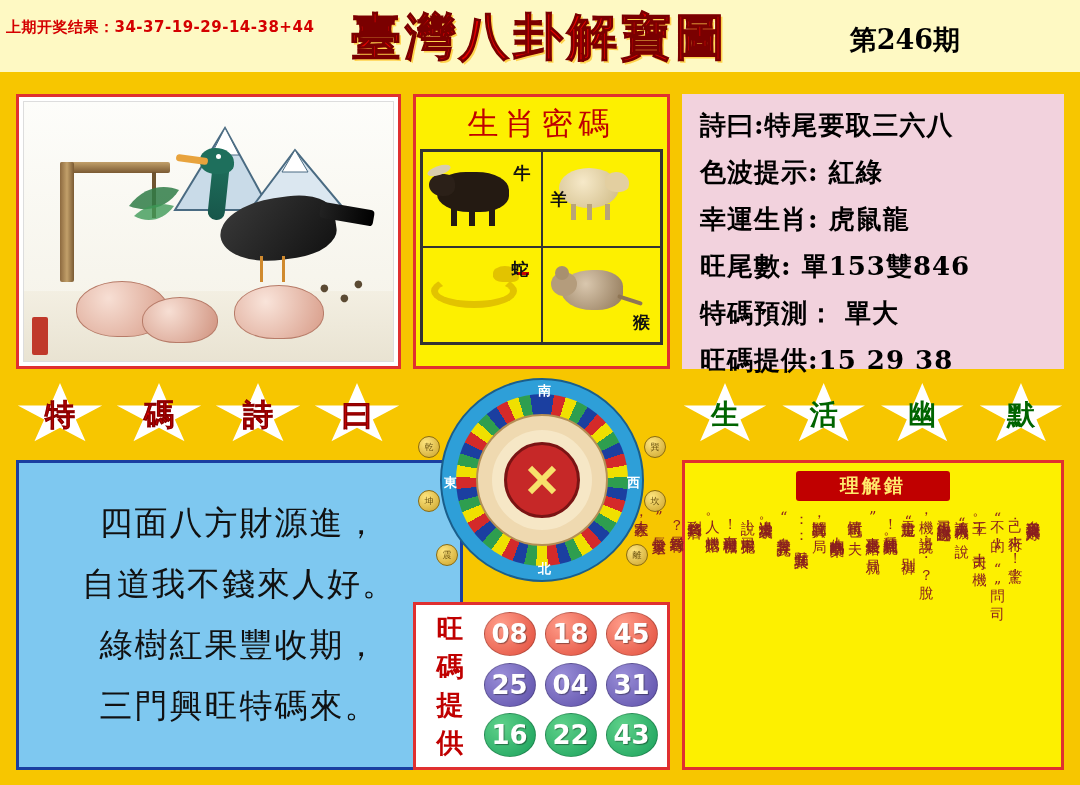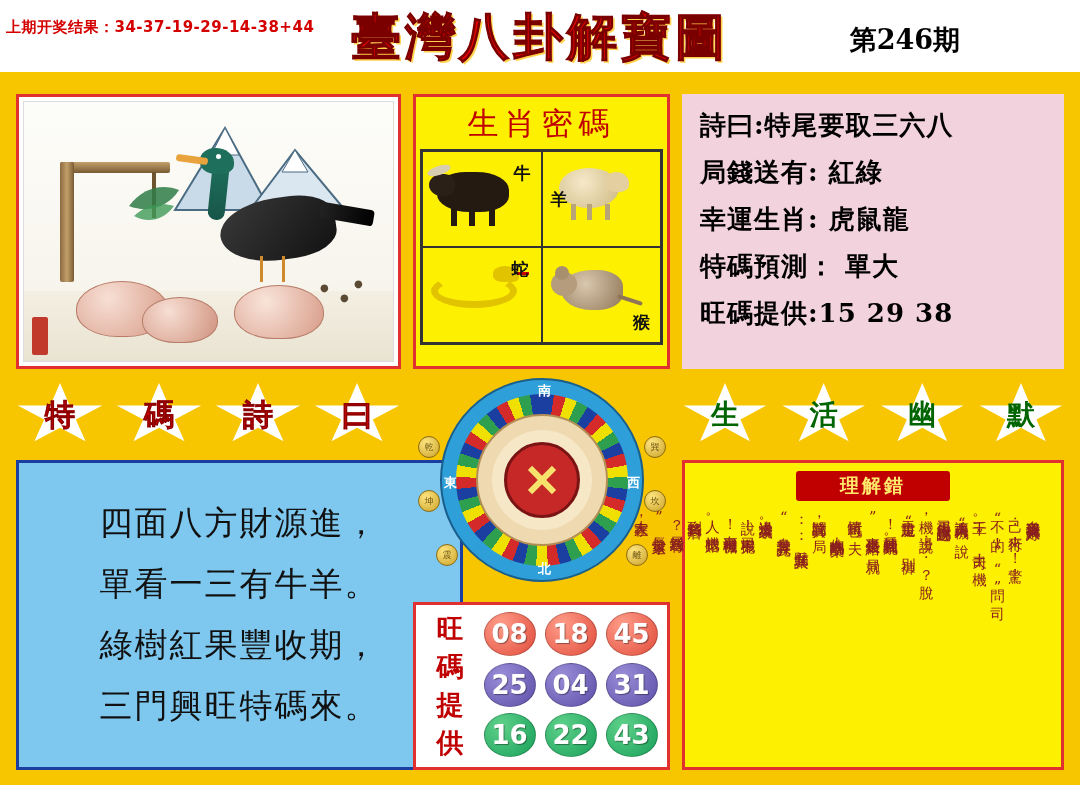--- a/index.html
+++ b/index.html
@@ -12,21 +12,21 @@
   }
   #page {
     position:relative;
     width:1080px; height:785px;
     background:#f5c518;
     background:#f2c200;
   }
   
   .topbar {
     position:absolute; left:0; top:0; width:1080px; height:72px;
-    background:#ffffff;
+    background:#fef9c3;
   }
   .prev-result {
     position:absolute; left:6px; top:18px;
     font-size:15px; color:#d40000; font-weight:bold;
     letter-spacing:0.5px;
     white-space:nowrap;
   }
   .main-title {
     position:absolute; left:0; top:4px; width:1080px; text-align:center;
     font-family:"DejaVu Serif","Liberation Serif",serif;
@@ -370,21 +370,21 @@
         </div>
         <div class="star">
           <div class="shape"></div>
           <div class="txt">曰</div>
         </div>
       </div>
     </div>
 
     <div class="poem-box">
       <div class="poem-line">四面八方財源進，</div>
-      <div class="poem-line">單看一三有牛羊。</div>
+      <div class="poem-line">自道我不錢來人好。</div>
       <div class="poem-line">綠樹紅果豐收期，</div>
       <div class="poem-line">三門興旺特碼來。</div>
     </div>
 
     <div class="zodiac-box">
       <div class="zodiac-title">生肖密碼</div>
       <div class="zodiac-grid">
         <div class="z-cell">
           <div class="an ox-body"></div>
           <div class="an ox-head"></div>
@@ -452,22 +452,23 @@
         <div class="ball blue">04</div>
         <div class="ball blue">31</div>
         <div class="ball green">16</div>
         <div class="ball green">22</div>
         <div class="ball green">43</div>
       </div>
     </div>
 
     <div class="info-box">
       <div class="info-line">詩曰:特尾要取三六八</div>
-      <div class="info-line">局錢送有: 紅綠</div>
+      <div class="info-line">色波提示: 紅綠</div>
       <div class="info-line">幸運生肖: 虎鼠龍</div>
+      <div class="info-line">旺尾數: 單153雙846</div>
       <div class="info-line">特碼預測： 單大</div>
       <div class="info-line">旺碼提供:15 29 38</div>
     </div>
 
     <div class="banner-right">
       <div class="star-row">
         <div class="star">
           <div class="shape"></div>
           <div class="txt">生</div>
         </div>

